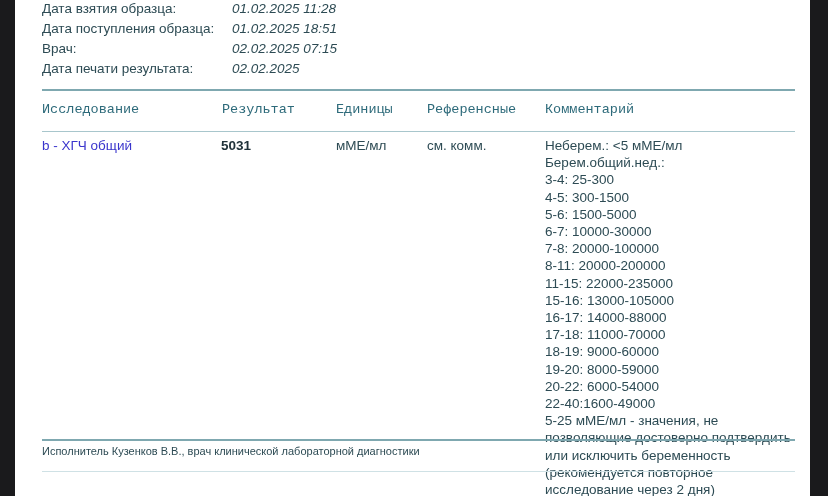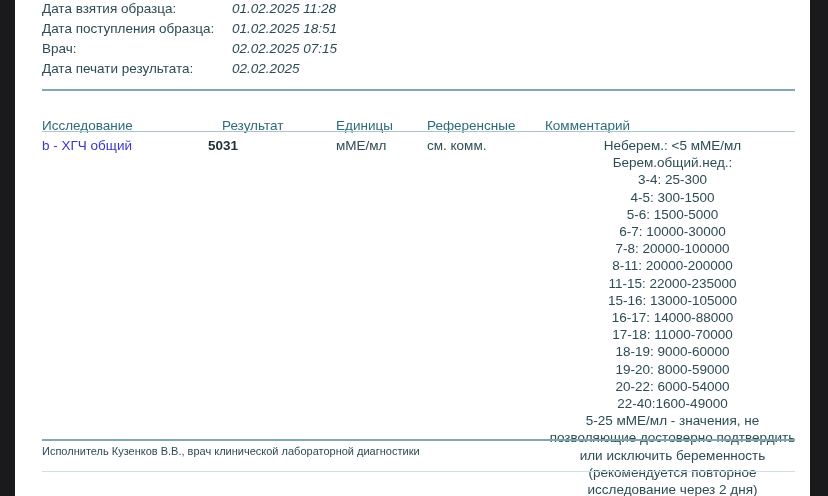--- a/index.html
+++ b/index.html
@@ -93,22 +93,23 @@
     position: absolute;
     left: 0;
     top: 102px;
     width: 795px;
     height: 28px;
     font-size: 13.5px;
     color: #2d6a7a;
   }
   .th {
     position: absolute;
-    top: 16px;
+    top: 0;
     line-height: 15px;
+    font-family: Liberation Mono, monospace;
   }
   .th .th-l2 { display: block; }
 
   #th-study     { left: 27px;  width: 180px; }
   #th-result    { left: 207px; width: 110px; }
   #th-units     { left: 321px; width: 90px;  }
   #th-reference { left: 412px; width: 110px; }
   #th-comment   { left: 530px; width: 250px; }
 
   .table-body {
@@ -122,21 +123,21 @@
     position: absolute;
     top: 0;
     line-height: 17px;
   }
   #cell-study {
     left: 27px;
     width: 180px;
     color: #3a35cc;
   }
   #cell-result {
-    left: 193px;
+    left: 206px;
     width: 110px;
     font-weight: bold;
     color: #20323a;
   }
   #cell-units {
     left: 321px;
     width: 90px;
     color: #2d4b54;
   }
   #cell-reference {
@@ -146,21 +147,20 @@
   }
   #cell-comment {
     left: 530px;
     width: 255px;
     color: #2d4b54;
   }
   #cell-comment .c-line {
     display: block;
     line-height: 17.2px;
     white-space: nowrap;
-    text-align: center;
   }
 
   
   .footer-line {
     position: absolute;
     left: 27px;
     top: 442px;
     font-size: 11px;
     line-height: 18px;
     color: #2d4b54;

